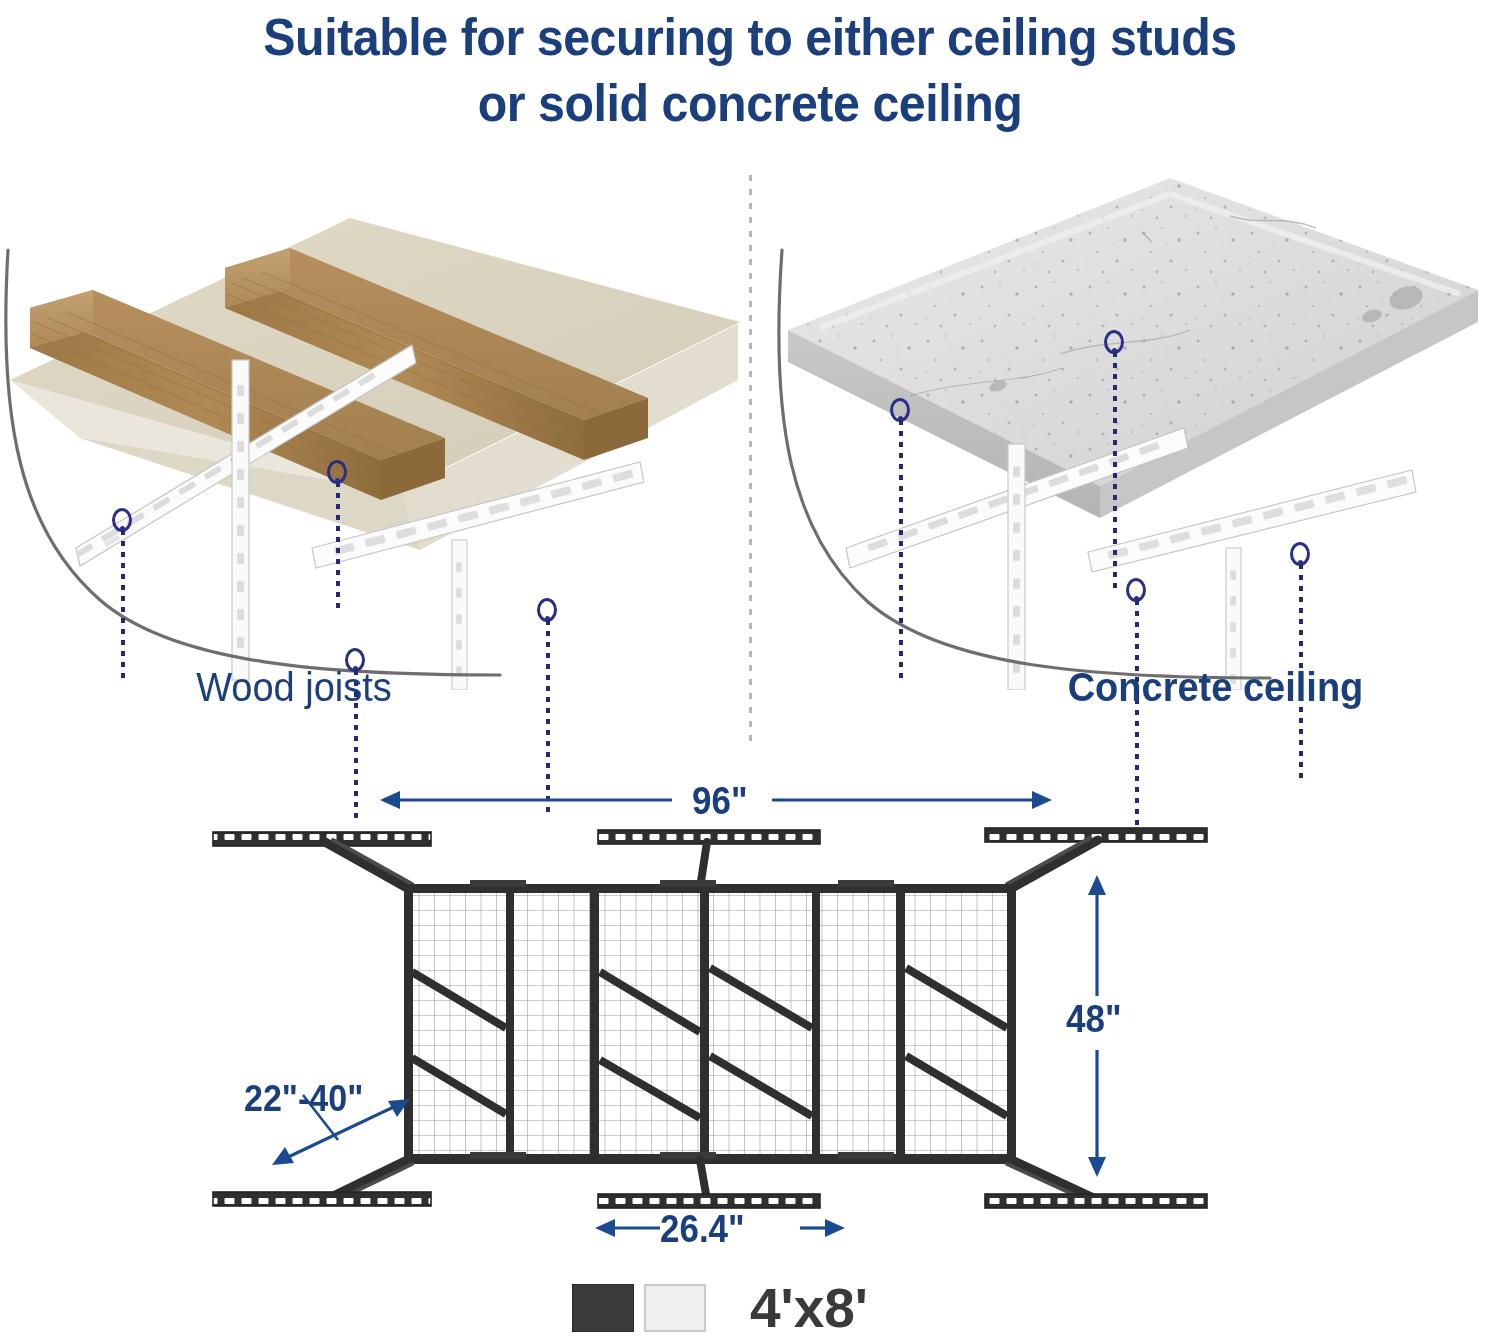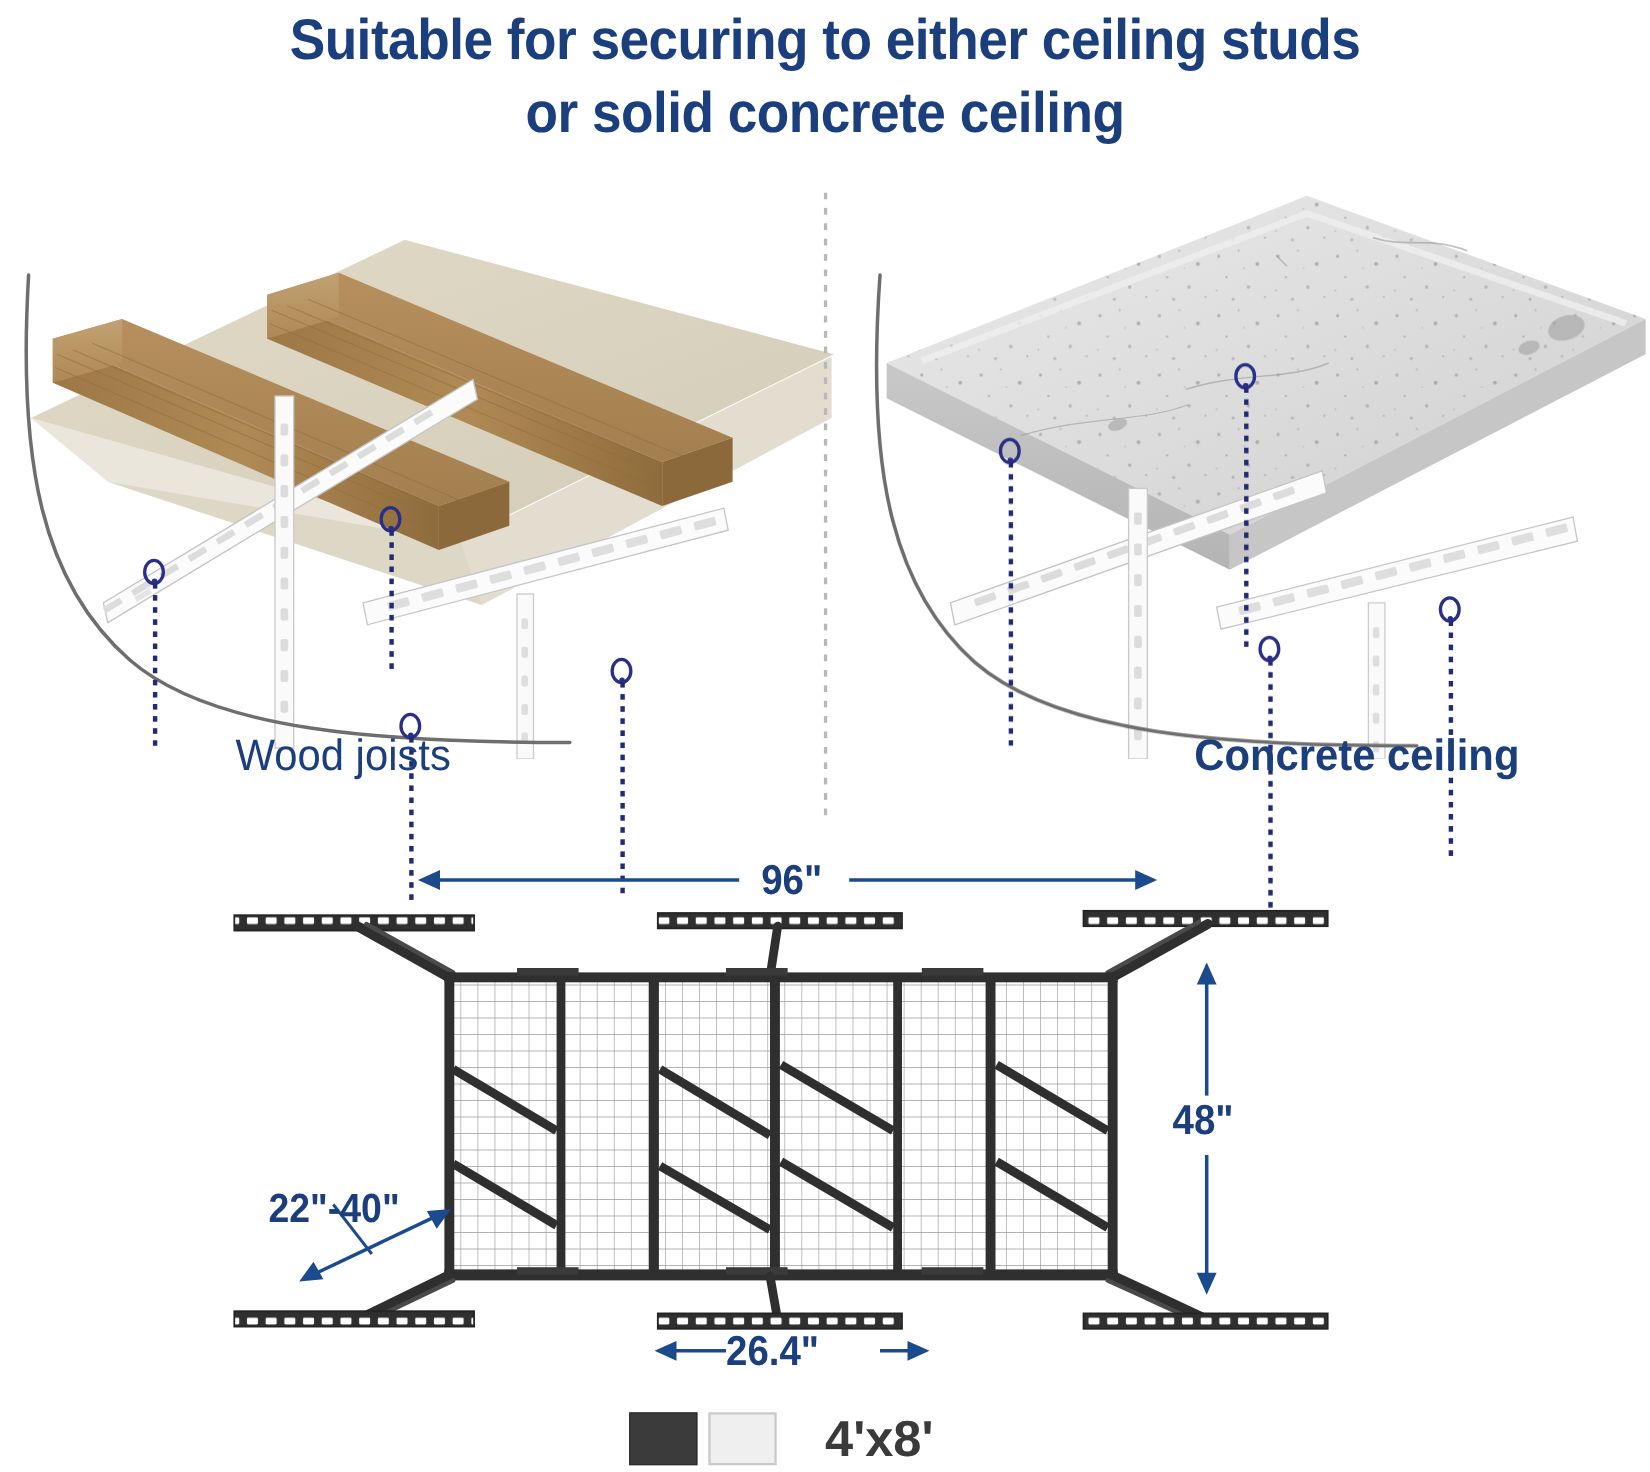--- a/index.html
+++ b/index.html
@@ -34,21 +34,20 @@
   }
   #headline .hl-line { display: block; white-space: nowrap; }
 
   
   #panels {
     position: absolute;
     left: 0;
     top: 170px;
     width: 1231px;
     height: 580px;
-    margin-left: 18px;
   }
   .panel {
     position: absolute;
     top: 0;
     width: 740px;
     height: 580px;
   }
   #panel-wood { left: 0; }
   #panel-concrete { left: 760px; font-weight: bold; }
 
@@ -144,21 +143,21 @@
     height: 48px;
     box-sizing: border-box;
   }
   #legend-swatch-dark { background: #3b3b3b; border: 1px solid #2b2b2b; }
   #legend-swatch-light { background: #efefef; border: 2px solid #c9c9c9; margin-left: 10px; }
   #legend-size {
     margin-left: 44px;
     color: #3a3a3a;
     font-family: "Liberation Sans", sans-serif;
     font-weight: bold;
-    font-size: 46px;
+    font-size: 55px;
     line-height: 48px;
     letter-spacing: 0px;
     text-align: right;
   }
 </style>
 </head>
 <body>
 
 <div id="headline">
   <span class="hl-line">Suitable for securing to either ceiling studs</span>

